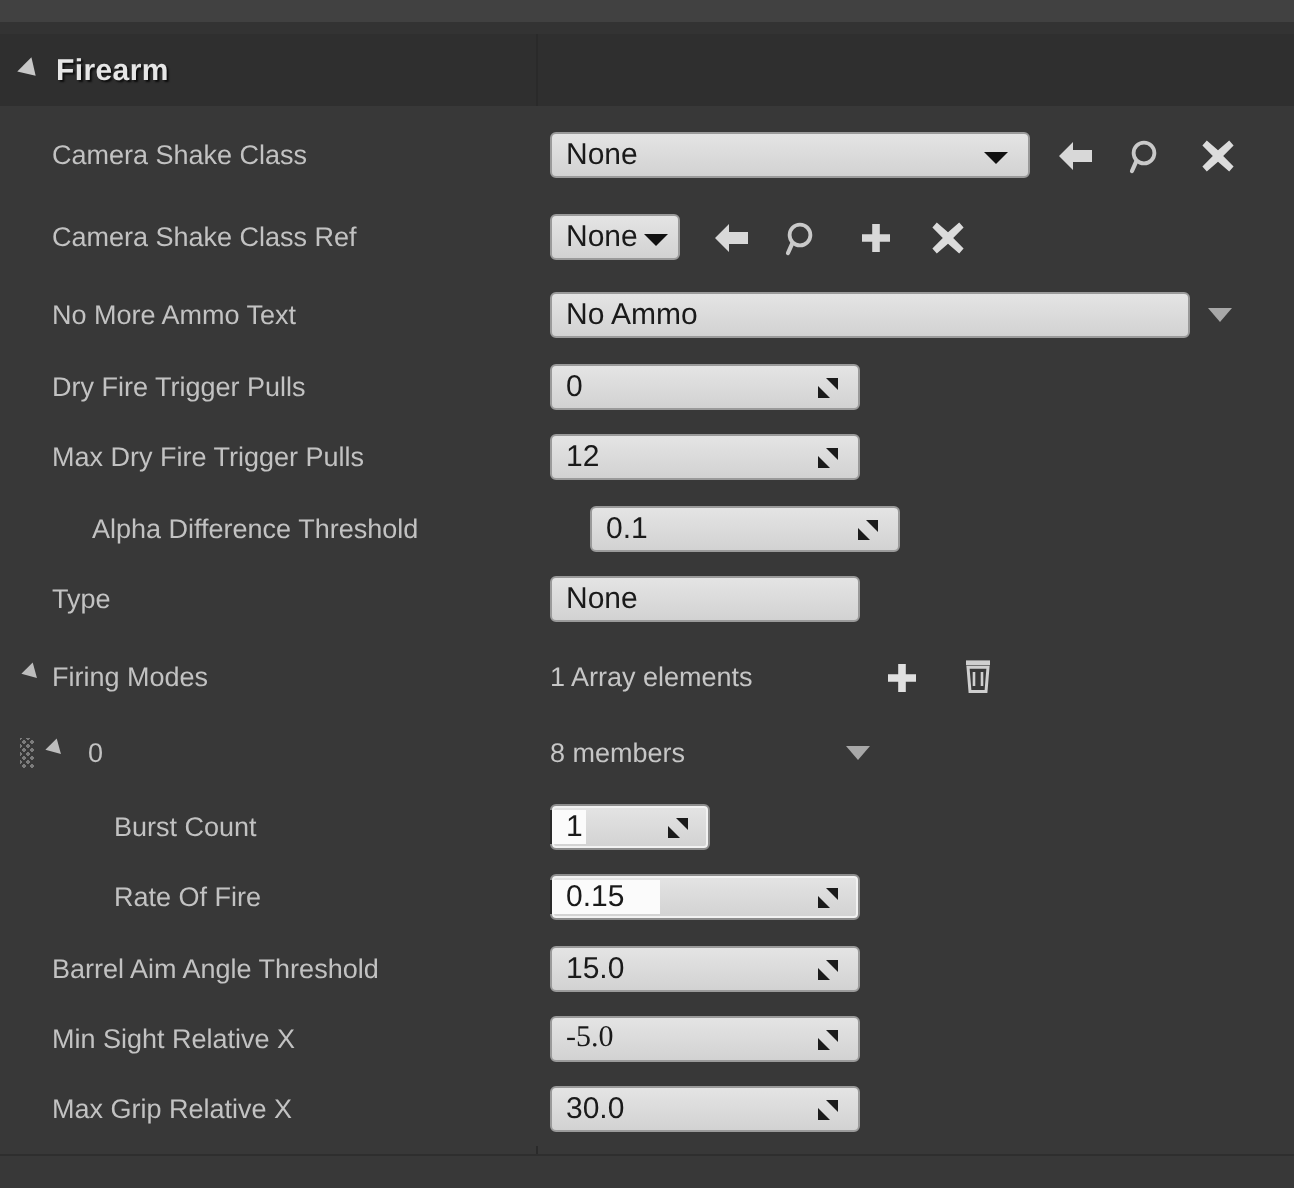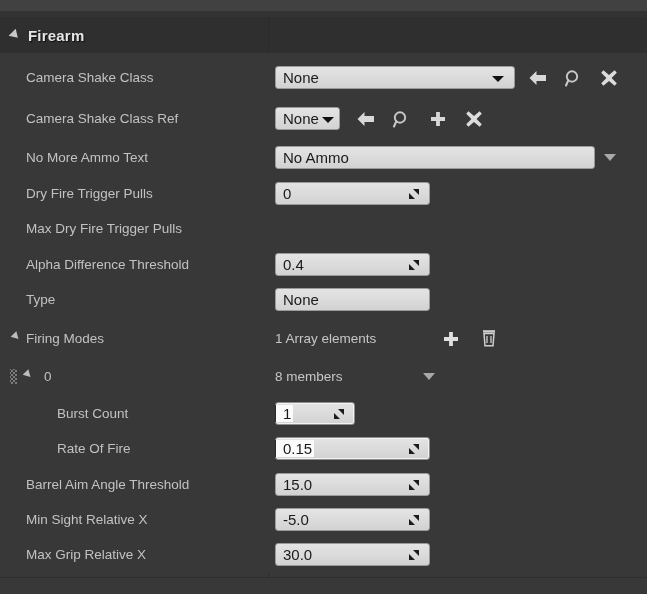--- a/index.html
+++ b/index.html
@@ -173,25 +173,34 @@
         <span class="spin">
           <svg width="12" height="12" viewBox="0 0 12 12">
             <path d="M11 1 L11 7 L5 1 Z" fill="#1b1b1b"></path>
             <path d="M1 11 L1 5 L7 11 Z" fill="#1b1b1b"></path>
           </svg>
         </span>
       </div>
     </div>
     <div class="row" style="top: 211px;">
       <div class="label lv0">Max Dry Fire Trigger Pulls</div>
-    </div>
-    <div class="row" style="top: 247px;">
+      <div class="field" style="left: 275px; top: 6px; width: 155px;">
+        <span class="txt">12</span>
+        <span class="spin">
+          <svg width="12" height="12" viewBox="0 0 12 12">
+            <path d="M11 1 L11 7 L5 1 Z" fill="#1b1b1b"></path>
+            <path d="M1 11 L1 5 L7 11 Z" fill="#1b1b1b"></path>
+          </svg>
+        </span>
+      </div>
+    </div>
+    <div class="row" style="top: 247px; margin-left: 20px;">
       <div class="label lv0">Alpha Difference Threshold</div>
       <div class="field" style="left: 275px; top: 6px; width: 155px;">
-        <span class="txt">0.4</span>
+        <span class="txt">0.1</span>
         <span class="spin">
           <svg width="12" height="12" viewBox="0 0 12 12">
             <path d="M11 1 L11 7 L5 1 Z" fill="#1b1b1b"></path>
             <path d="M1 11 L1 5 L7 11 Z" fill="#1b1b1b"></path>
           </svg>
         </span>
       </div>
     </div>
     <div class="row" style="top: 282px;">
       <div class="label lv0">Type</div>
@@ -231,21 +240,21 @@
           <svg width="12" height="12" viewBox="0 0 12 12">
             <path d="M11 1 L11 7 L5 1 Z" fill="#1b1b1b"></path>
             <path d="M1 11 L1 5 L7 11 Z" fill="#1b1b1b"></path>
           </svg>
         </span>
       </div>
     </div>
     <div class="row" style="top: 431px;">
       <div class="label lv2">Rate Of Fire</div>
       <div class="field focused" style="left: 275px; top: 6px; width: 155px;">
-        <span class="txt" style="background: rgb(251, 251, 251); padding-right: 2px; margin-left: -1px; border-left: 1px solid rgb(42, 42, 42);">0.15</span>
+        <span class="txt" style="background: rgb(251, 251, 251); padding-right: 18px; margin-left: -1px; border-left: 1px solid rgb(42, 42, 42);">0.15</span>
         <span class="spin">
           <svg width="12" height="12" viewBox="0 0 12 12">
             <path d="M11 1 L11 7 L5 1 Z" fill="#1b1b1b"></path>
             <path d="M1 11 L1 5 L7 11 Z" fill="#1b1b1b"></path>
           </svg>
         </span>
       </div>
     </div>
     <div class="row" style="top: 467px;">
       <div class="label lv0">Barrel Aim Angle Threshold</div>
@@ -254,21 +263,21 @@
         <span class="spin">
           <svg width="12" height="12" viewBox="0 0 12 12">
             <path d="M11 1 L11 7 L5 1 Z" fill="#1b1b1b"></path>
             <path d="M1 11 L1 5 L7 11 Z" fill="#1b1b1b"></path>
           </svg>
         </span>
       </div>
     </div>
     <div class="row" style="top: 502px;">
       <div class="label lv0">Min Sight Relative X</div>
-      <div class="field" style="left: 275px; top: 6px; width: 155px;">
+      <div class="field" style="left: 275px; top: 6px; width: 155px; font-family: Liberation Serif, serif;">
         <span class="txt">-5.0</span>
         <span class="spin">
           <svg width="12" height="12" viewBox="0 0 12 12">
             <path d="M11 1 L11 7 L5 1 Z" fill="#1b1b1b"></path>
             <path d="M1 11 L1 5 L7 11 Z" fill="#1b1b1b"></path>
           </svg>
         </span>
       </div>
     </div>
     <div class="row" style="top: 537px;">

